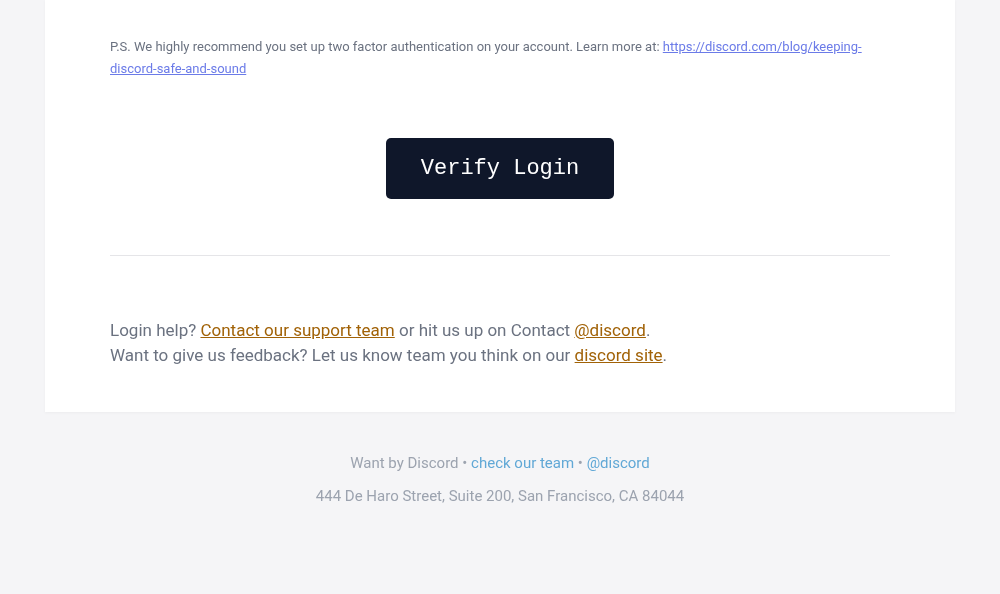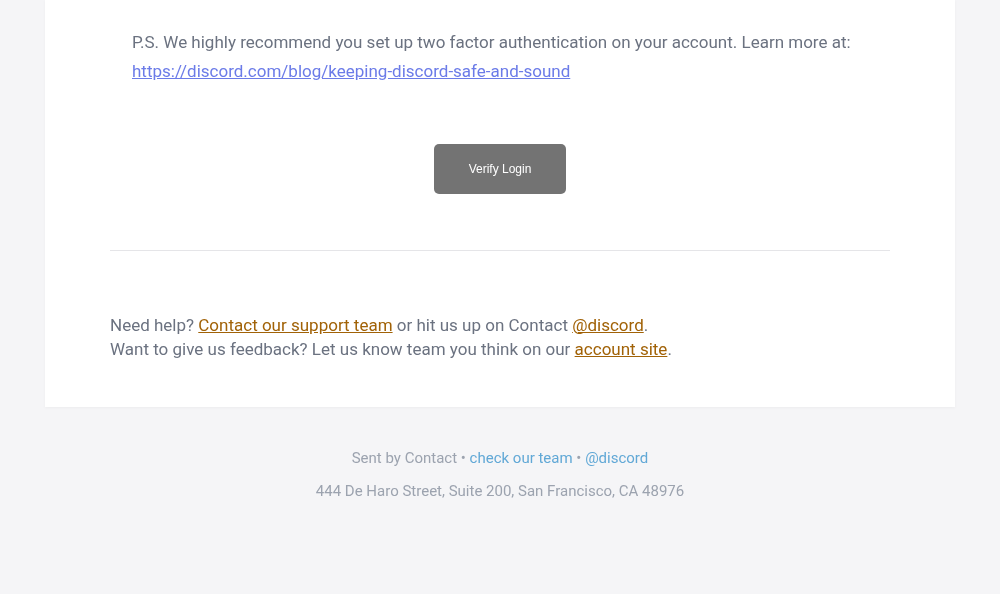--- a/index.html
+++ b/index.html
@@ -16,44 +16,43 @@
     }
     .email-card {
       background: #ffffff;
       margin: 0 auto;
       width: 910px;
       padding: 0 65px 45px 65px;
       box-shadow: 0 1px 3px rgba(0,0,0,0.04);
     }
     .ps-text {
       color: #6b7280;
-      font-size: 17px;
+      font-size: 13px;
       line-height: 1.7;
-      padding-top: 28px;
-      margin-left: 22px;
+      padding-top: 36px;
     }
     .ps-link {
       color: #6b7be8;
       text-decoration: underline;
     }
     .button-wrap {
       text-align: center;
       margin-top: 58px;
       margin-bottom: 56px;
     }
     .verify-button {
       display: inline-block;
-      background: #737373;
+      background: #0f172a;
       color: #ffffff;
-      font-size: 12px;
+      font-size: 22px;
       padding: 18px 35px;
       border: none;
       border-radius: 5px;
       cursor: pointer;
-      font-family: Liberation Sans, sans-serif;
+      font-family: Liberation Mono, monospace;
     }
     .divider {
       border: none;
       border-top: 1px solid #e5e5e8;
       margin: 0;
     }
     .help-section {
       margin-top: 62px;
       color: #6b7280;
       font-size: 17px;
@@ -92,26 +91,26 @@
   </p>
 
   <div class="button-wrap">
     <button class="verify-button">Verify Login</button>
   </div>
 
   <hr class="divider">
 
   <div class="help-section">
     <div>
-      <span>Need help? </span><a href="#" class="help-link">Contact our support team</a><span> or hit us up on Contact </span><a href="#" class="help-link">@discord</a><span>.</span>
+      <span>Login help? </span><a href="#" class="help-link">Contact our support team</a><span> or hit us up on Contact </span><a href="#" class="help-link">@discord</a><span>.</span>
     </div>
     <div>
-      <span>Want to give us feedback? Let us know team you think on our </span><a href="#" class="help-link">account site</a><span>.</span>
+      <span>Want to give us feedback? Let us know team you think on our </span><a href="#" class="help-link">discord site</a><span>.</span>
     </div>
   </div>
 </div>
 
 <div class="footer">
   <div class="footer-line1">
-    <span>Sent by Contact</span><span class="footer-sep"> • </span><a href="#" class="footer-link">check our team</a><span class="footer-sep"> • </span><a href="#" class="footer-link">@discord</a>
+    <span>Want by Discord</span><span class="footer-sep"> • </span><a href="#" class="footer-link">check our team</a><span class="footer-sep"> • </span><a href="#" class="footer-link">@discord</a>
   </div>
-  <div class="footer-address">444 De Haro Street, Suite 200, San Francisco, CA 48976</div>
+  <div class="footer-address">444 De Haro Street, Suite 200, San Francisco, CA 84044</div>
 </div>
 
 </body></html>

